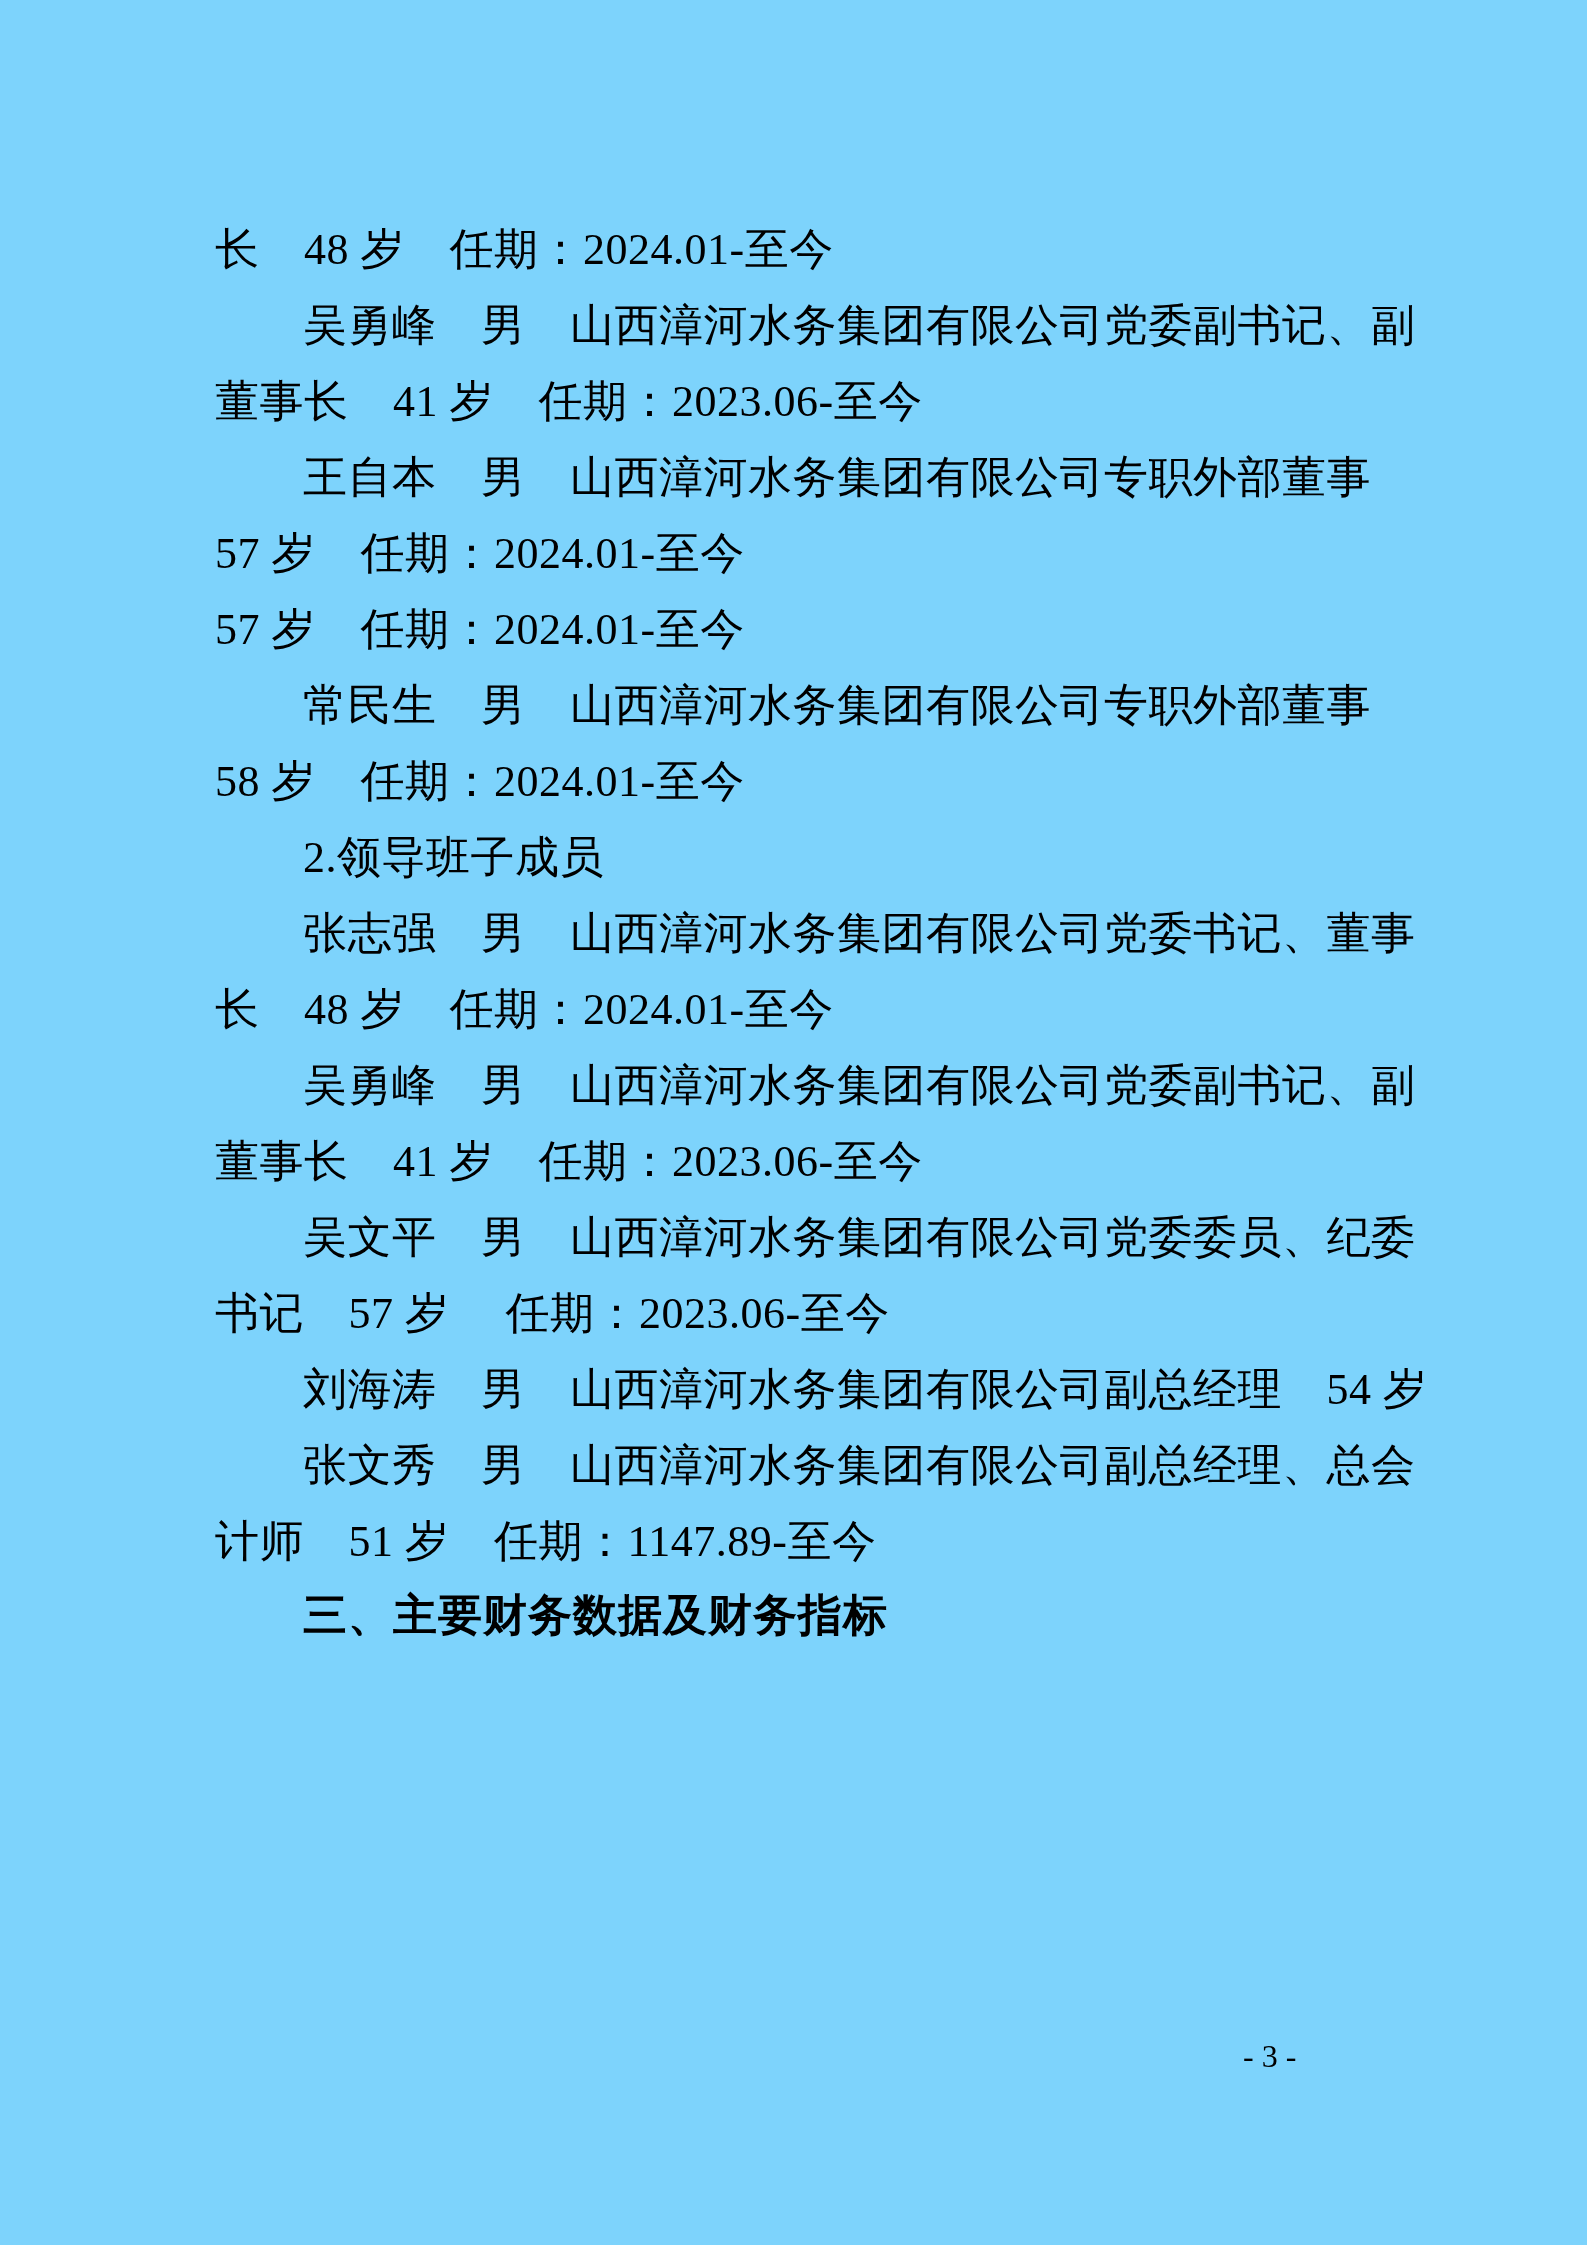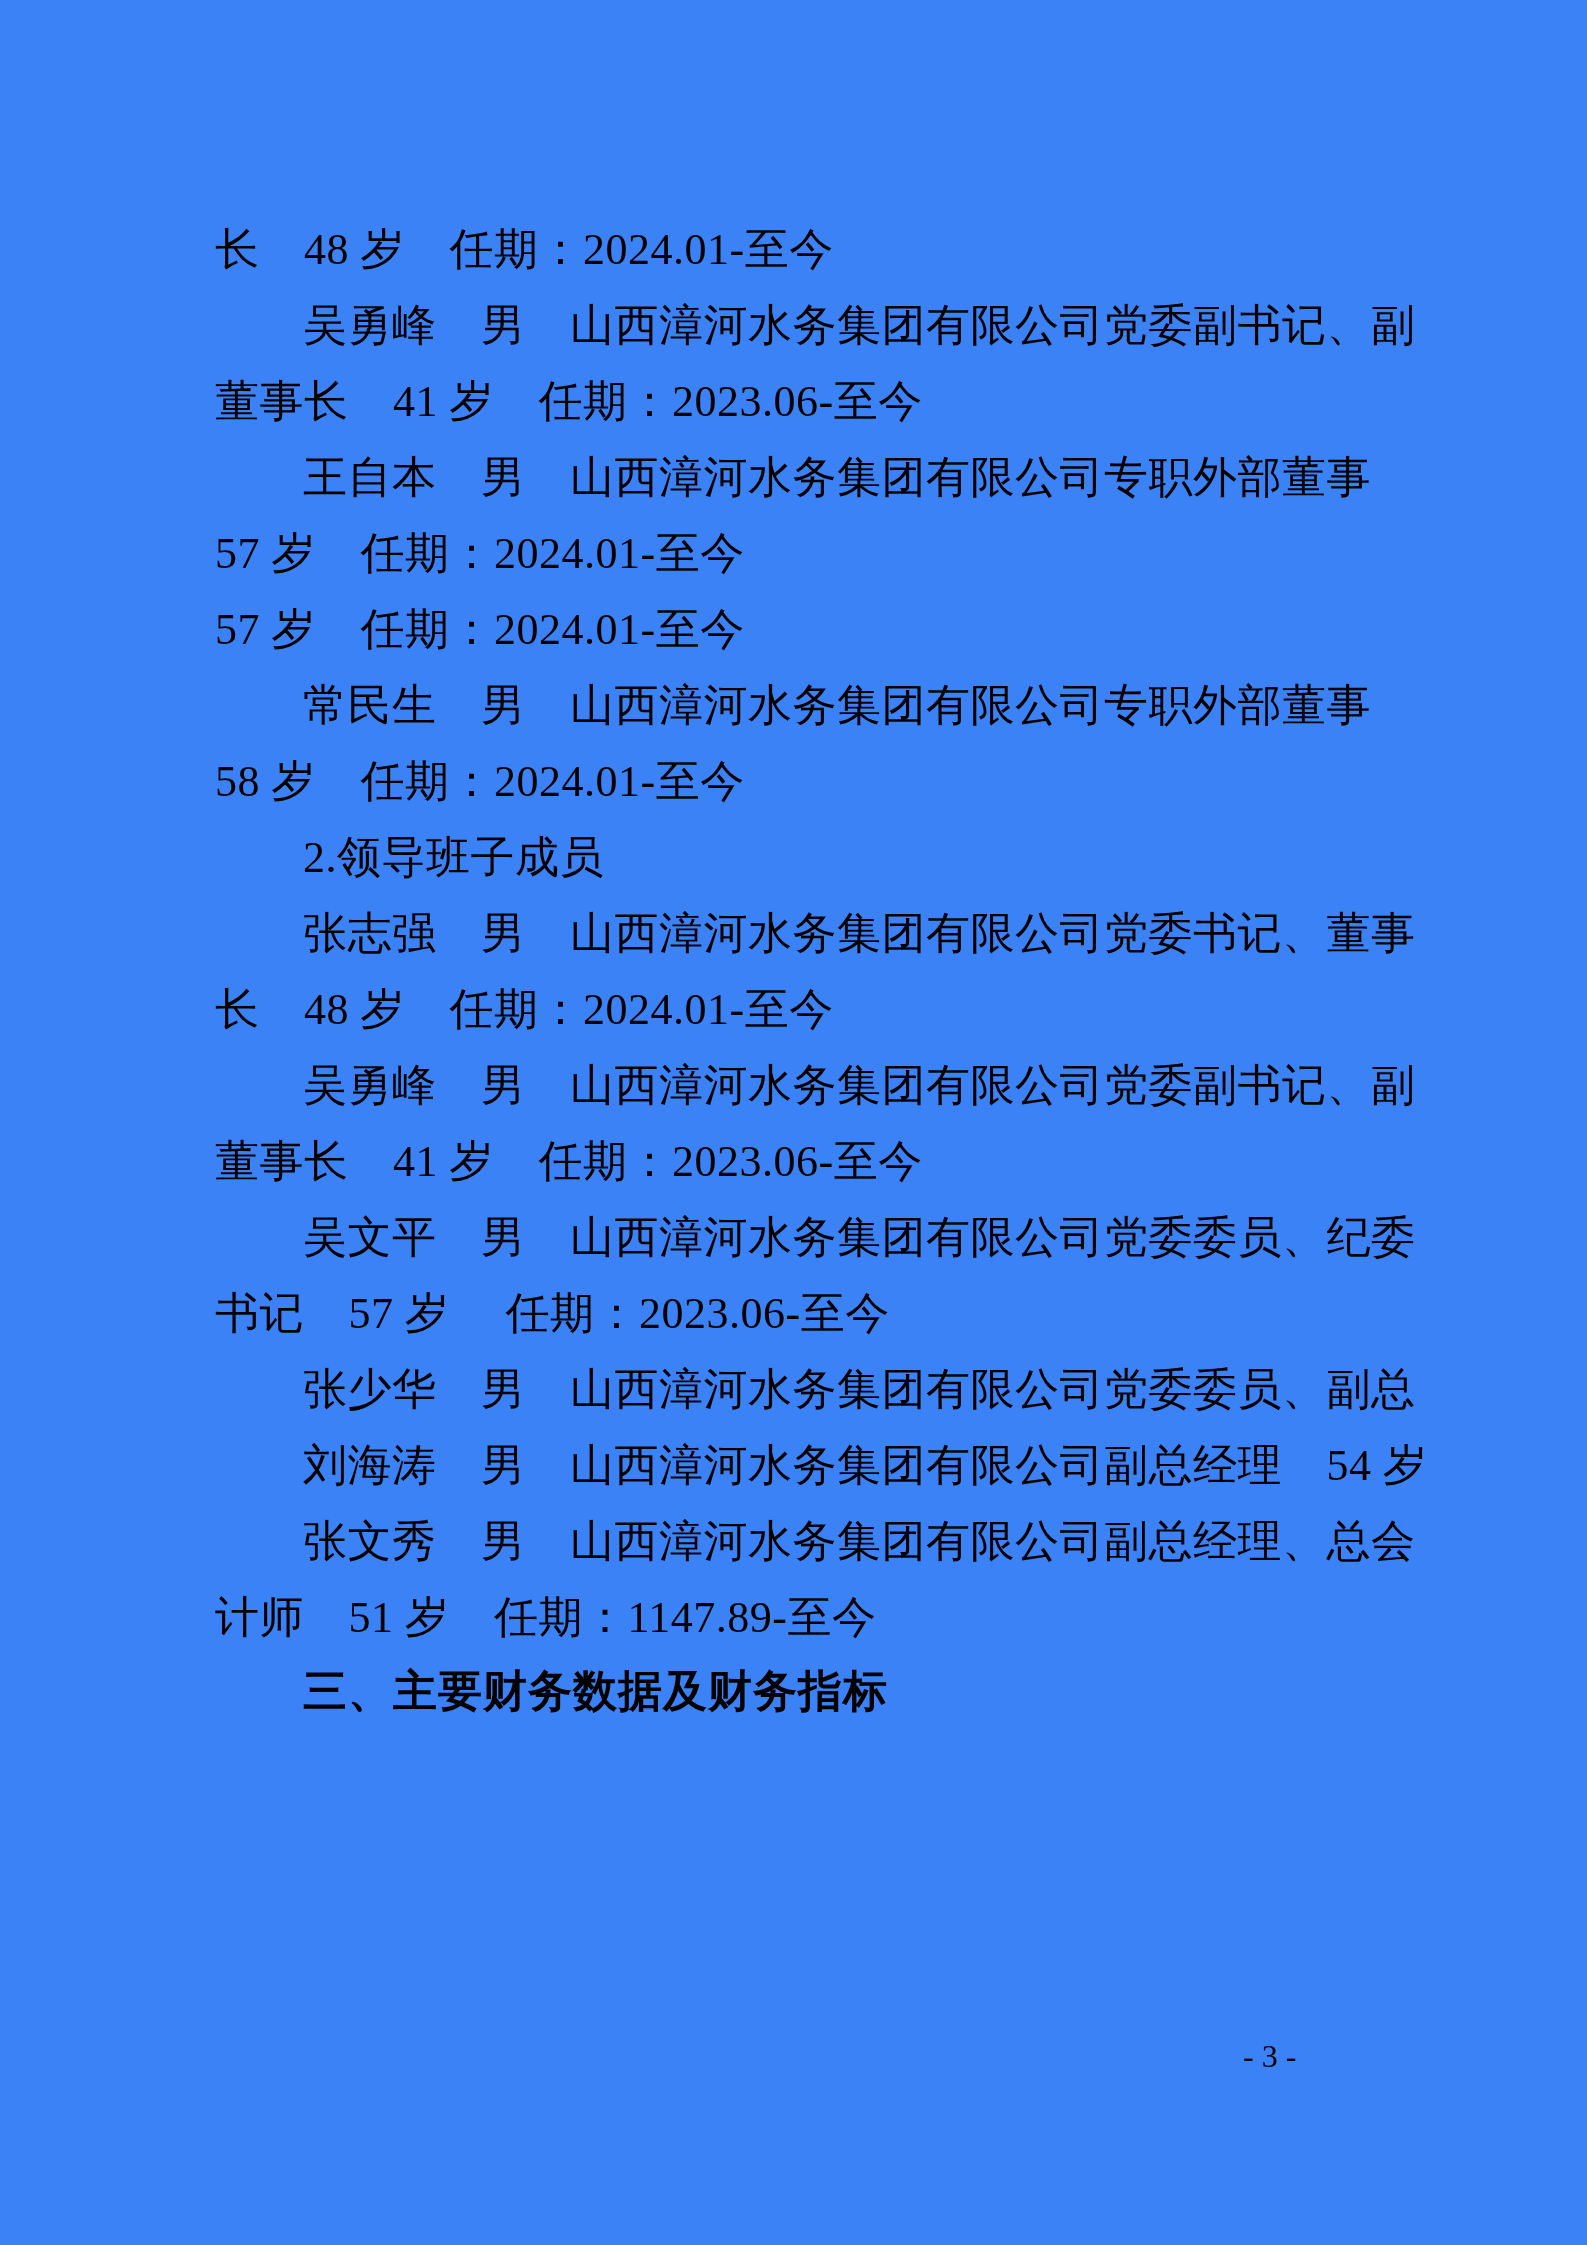--- a/index.html
+++ b/index.html
@@ -4,21 +4,21 @@
 <style>
   html, body {
     margin: 0;
     padding: 0;
     background: #ffffff;
   }
   .page {
     position: relative;
     width: 1587px;
     height: 2245px;
-    background: #3b82f6;
+    background: #7dd3fc;
     color: #000000;
     font-family: "Liberation Serif", "DejaVu Serif", serif;
     overflow: hidden;
   }
   .text-block {
     position: absolute;
     left: 215px;
     top: 212px;
     width: 1190px;
   }
@@ -59,20 +59,19 @@
       <div class="line">57 岁　任期：2024.01-至今</div>
       <div class="line indent">常民生　男　山西漳河水务集团有限公司专职外部董事</div>
       <div class="line">58 岁　任期：2024.01-至今</div>
       <div class="line indent">2.领导班子成员</div>
       <div class="line indent">张志强　男　山西漳河水务集团有限公司党委书记、董事</div>
       <div class="line">长　48 岁　任期：2024.01-至今</div>
       <div class="line indent">吴勇峰　男　山西漳河水务集团有限公司党委副书记、副</div>
       <div class="line">董事长　41 岁　任期：2023.06-至今</div>
       <div class="line indent">吴文平　男　山西漳河水务集团有限公司党委委员、纪委</div>
       <div class="line">书记　57 岁　 任期：2023.06-至今</div>
-      <div class="line indent">张少华　男　山西漳河水务集团有限公司党委委员、副总</div>
       <div class="line indent">刘海涛　男　山西漳河水务集团有限公司副总经理　54 岁</div>
       <div class="line indent">张文秀　男　山西漳河水务集团有限公司副总经理、总会</div>
       <div class="line">计师　51 岁　任期：1147.89-至今</div>
       <div class="line indent heading">三、主要财务数据及财务指标</div>
     </div>
   <div class="page-number">- 3 -</div>
 </div>
 
 </body></html>

